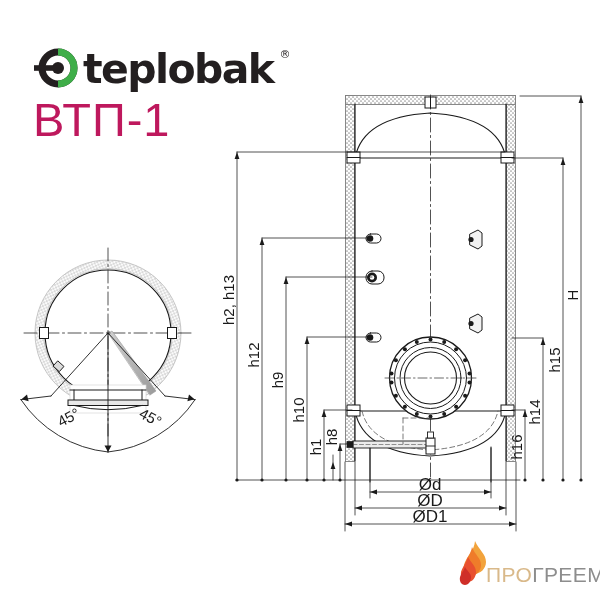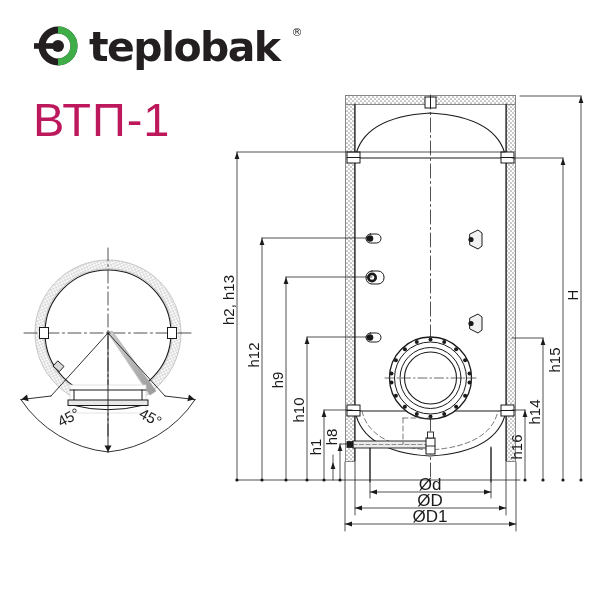--- a/index.html
+++ b/index.html
@@ -25,24 +25,24 @@
     left: 0;
     top: 0;
     width: 600px;
     height: 600px;
   }
 
   
   .brand-wrap {
     position: absolute;
     left: 34px;
-    top: 24px;
+    top: 46px;
     display: flex;
     align-items: center;
-    gap: 11px;
+    gap: 5px;
   }
   .brand-mark {
     width: 44px;
     height: 44px;
     position: relative;
     flex: none;
   }
   .brand-text {
     font-family: "DejaVu Sans", sans-serif;
     font-size: 41px;
@@ -403,14 +403,25 @@
         <circle cx="24" cy="22" r="6" fill="#231f20"></circle>
         <rect x="0" y="19.2" width="24" height="5.6" fill="#231f20"></rect>
       </svg>
     </div>
     <div class="brand-text">teplobak</div>
     <div class="brand-reg">®</div>
   </div>
 
   <div class="model-code">ВТП-1</div>
 
+  <div class="watermark">
+    <svg width="34" height="46" viewBox="0 0 34 46">
+      <path d="M20 0 C24 9 31 13 31 21 C31 28 25 33 19 33 C13 33 9 28 11 21 C13 14 19 10 20 0 Z" fill="#f2a33c"></path>
+      <path d="M17 6 C20 14 26 17 26 24 C26 30 21 35 16 35 C11 35 7 30 9 24 C11 17 16 13 17 6 Z" fill="#ef7c2a"></path>
+      <path d="M13 16 C16 22 21 25 21 31 C21 37 17 41 13 41 C9 41 5 37 6 31 C8 25 12 21 13 16 Z" fill="#e8502f"></path>
+      <path d="M10 26 C12 30 16 32 16 36 C16 41 13 44 10 44 C7 44 4 41 5 36 C6 32 9 30 10 26 Z" fill="#cf2e28"></path>
+    </svg>
+    <div class="wm-text">
+      <span class="wm-pro">ПРО</span><span class="wm-greem">ГРЕЕМ</span>
+    </div>
+  </div>
 
 </div>
 
 </body></html>

